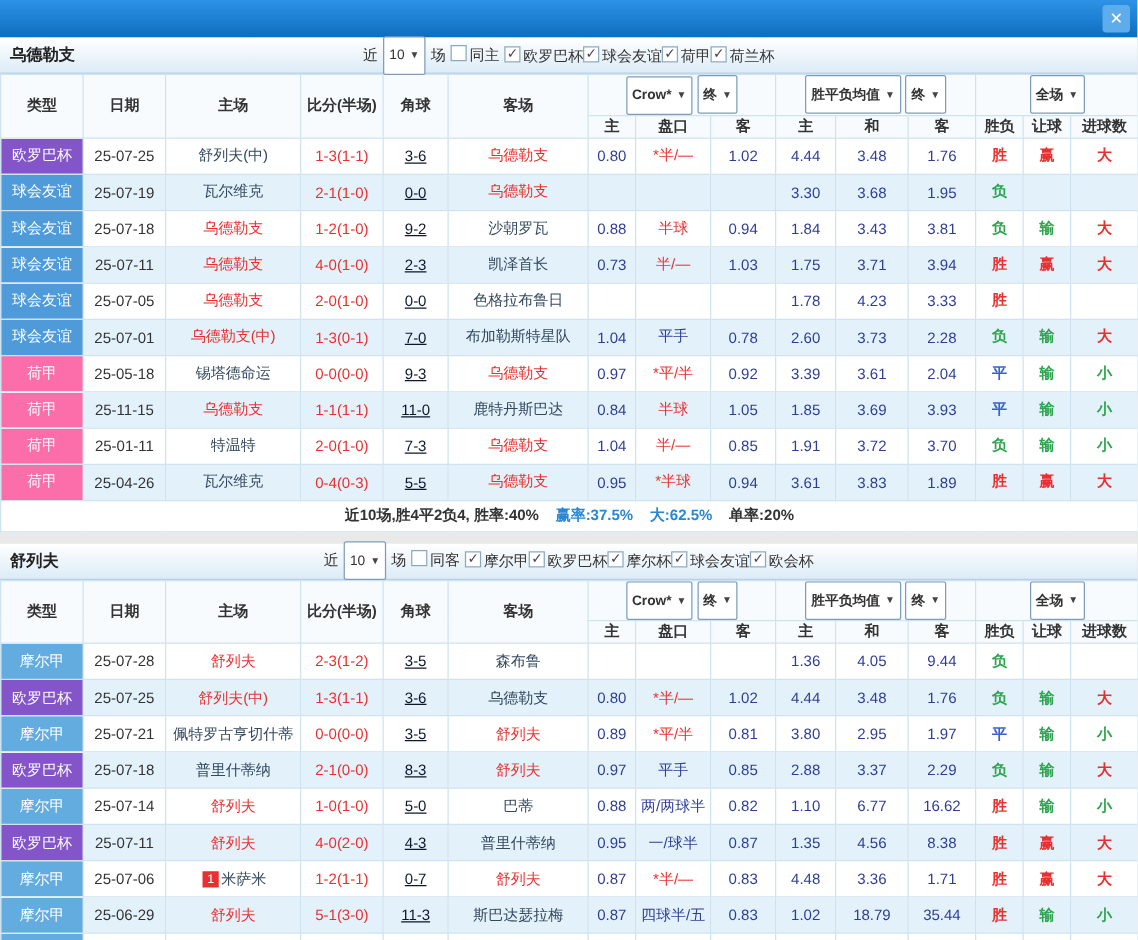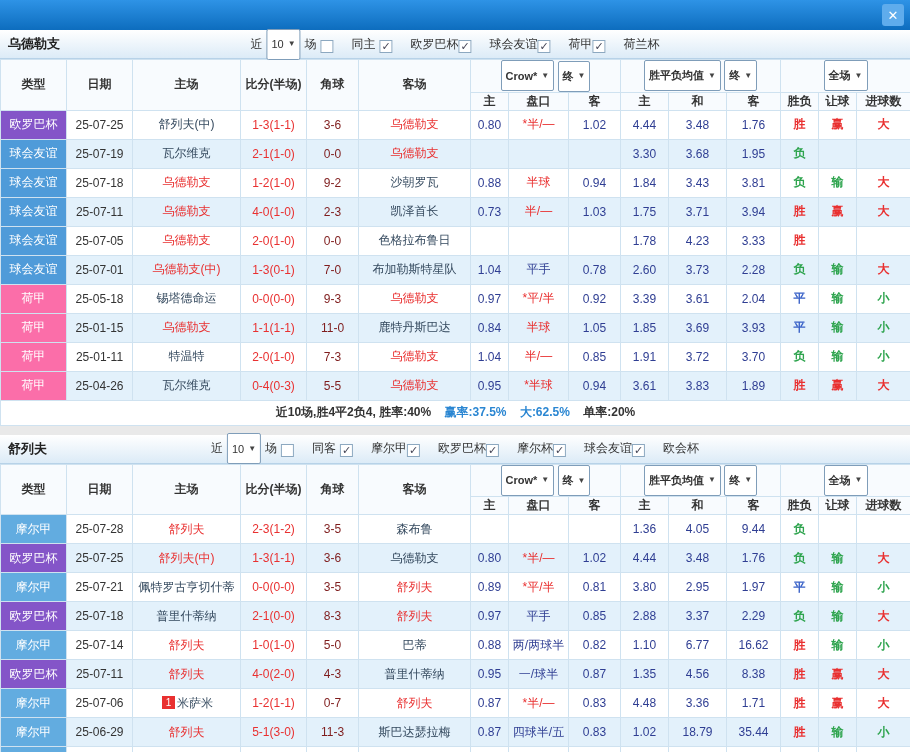--- a/index.html
+++ b/index.html
@@ -18,41 +18,41 @@
   .radio.selected{width:12px;height:12px;background:transparent;border:2px solid #fff;}
   .radio.selected::after{content:"";position:absolute;left:2px;top:2px;width:4px;height:4px;border-radius:50%;background:#fff;}
   .close-btn{position:absolute;right:6px;top:4px;width:22px;height:22px;background:#5facec;border-radius:3px;
     display:flex;align-items:center;justify-content:center;color:#fff;font-size:13px;font-weight:bold;cursor:pointer;}
   
   .section-band{height:28px;background:linear-gradient(#ffffff,#dcebf7);border-bottom:1px solid #b7d2e8;
     display:flex;align-items:center;position:relative;}
   .team-name{font-weight:bold;font-size:13px;color:#222;padding-left:8px;}
   .filter{position:absolute;left:50%;transform:translateX(-50%);display:flex;align-items:center;gap:4px;
     font-size:12px;color:#333;white-space:nowrap;}
-  .fl-item{display:inline-flex;align-items:flex-end;gap:18px;cursor:pointer;}
+  .fl-item{display:inline-flex;align-items:flex-start;gap:2px;cursor:pointer;}
   .cb{width:13px;height:13px;border:1px solid #8ca8c0;background:#fff;display:inline-flex;align-items:center;
     justify-content:center;font-size:11px;color:#445;line-height:1;box-sizing:border-box;}
   
   .sel{display:inline-flex;align-items:center;gap:4px;border:1px solid #7f9db9;background:#fff;padding:1px 4px;
     font-size:11px;color:#333;border-radius:2px;cursor:pointer;height:31px;box-sizing:border-box;white-space:nowrap;}
   .sel .arr{font-size:8px;color:#444;line-height:1;}
   
   table.grid{width:910px;border-collapse:collapse;table-layout:fixed;background:#fff;}
   .grid th,.grid td{border:1px solid #cfe2f0;text-align:center;overflow:hidden;white-space:nowrap;padding:0 1px;}
   .grid thead th{background:#f8fbfe;font-size:12px;color:#333;font-weight:bold;}
   .grid thead tr.h1 th{height:19px;}
   .grid thead tr.h2 th{height:17px;}
   .grid tbody td{height:28px;font-size:12px;}
   .grid tbody tr:nth-child(even) td{background:#e3f1fb;}
   .td-league{color:#fff;}
   .td-date{color:#333;}
   .td-team{color:#34495e;}
   .td-team.hl{color:#e93030;}
   .td-score{color:#e93030;}
-  .td-corner{color:#7f1d1d;}
+  .td-corner{color:#0f172a;text-decoration:underline;}
   .td-odds{color:#2f3e93;}
   .td-hc{font-size:11px;}
   .td-res{font-weight:bold;}
   .badge{display:inline-block;min-width:13px;height:13px;line-height:13px;background:#e93030;color:#fff;
     font-size:10px;margin:0 2px;vertical-align:1px;}
   tfoot td{height:24px;background:#fff !important;font-size:12px;color:#333;}
   .sum{margin:0 5px;font-weight:bold;}
   .sum.blue{color:#2a86d2;}
   .gap{height:9px;}
 </style>
@@ -274,21 +274,21 @@
         <td class="td-odds">0.92</td>
         <td class="td-odds">3.39</td>
         <td class="td-odds">3.61</td>
         <td class="td-odds">2.04</td>
         <td class="td-res" style="color: rgb(58, 98, 200);">平</td>
         <td class="td-res" style="color: rgb(46, 164, 78);">输</td>
         <td class="td-res" style="color: rgb(46, 164, 78);">小</td>
       </tr>
       <tr>
         <td class="td-league" style="background: rgb(251, 110, 169);">荷甲</td>
-        <td class="td-date">25-01-15</td>
+        <td class="td-date">25-11-15</td>
         <td class="td-team hl">乌德勒支</td>
         <td class="td-score">1-1(1-1)</td>
         <td class="td-corner">11-0</td>
         <td class="td-team">鹿特丹斯巴达</td>
         <td class="td-odds">0.84</td>
         <td class="td-hc" style="color: rgb(233, 48, 48);">半球</td>
         <td class="td-odds">1.05</td>
         <td class="td-odds">1.85</td>
         <td class="td-odds">3.69</td>
         <td class="td-odds">3.93</td>

